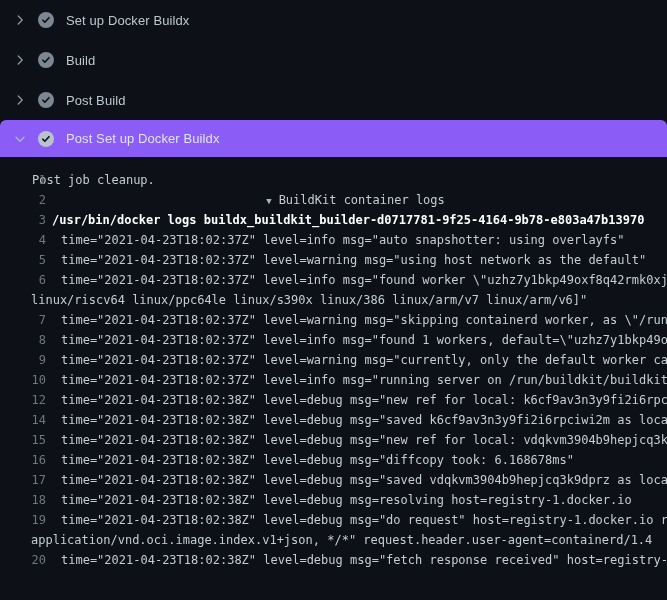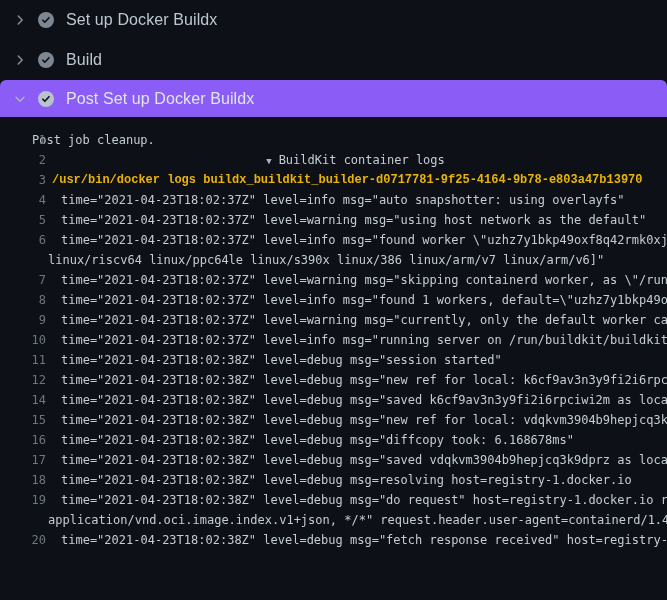--- a/index.html
+++ b/index.html
@@ -21,40 +21,40 @@
     width:14px;height:14px;margin-left:13px;flex:0 0 auto;
     display:flex;align-items:center;justify-content:center;
   }
   .check{
     width:16px;height:16px;border-radius:50%;margin-left:11px;flex:0 0 auto;
     display:flex;align-items:center;justify-content:center;
     background:#7d8794;
   }
   .step-row.expanded .check{background:#b9c3cd;}
   .step-label{
-    margin-left:12px;font-size:16px;color:#bdc7d1;letter-spacing:.1px;
+    margin-left:12px;font-size:13px;color:#bdc7d1;letter-spacing:.1px;
   }
   .step-row.expanded .step-label{color:#e0e6ed;}
   
   .log{
     padding-top:13px;
     font-family:"DejaVu Sans Mono","Liberation Mono",monospace;
     font-size:12px;line-height:20px;color:#c4ccd4;
   }
   .log-row{position:relative;white-space:pre;height:20px;overflow:hidden;}
   .ln{
     position:absolute;left:0;top:0;width:46px;text-align:right;
     color:#6e7681;user-select:none;
   }
   .txt{display:block;overflow:hidden;}
   .k-plain   .txt{padding-left:32px;}
   .k-group   .txt{padding-left:44px;text-align:center;}
-  .k-command .txt{padding-left:52px;color:#eab308;font-weight:bold;font-family:Liberation Mono, monospace;}
+  .k-command .txt{padding-left:52px;color:#ffffff;font-weight:bold;}
   .k-log     .txt{padding-left:61px;}
-  .k-wrap    .txt{padding-left:48px;}
+  .k-wrap    .txt{padding-left:31px;}
   .tri{display:inline-block;margin-right:7px;font-size:9px;color:#aab4be;cursor:pointer;}
 </style>
 </head>
 <body>
 
 <div>
   <div id="steps">
       <div class="step-row">
         <span class="chev">
           <svg width="14" height="14" viewBox="0 0 16 16">
@@ -74,20 +74,33 @@
             <path d="M6 3.5L10.5 8 6 12.5" fill="none" stroke="#848d97" stroke-width="1.7" stroke-linecap="round" stroke-linejoin="round"></path>
           </svg>
         </span>
         <span class="check">
           <svg width="10" height="10" viewBox="0 0 12 12">
             <path d="M2.2 6.3l2.4 2.4 5-5.4" fill="none" stroke="#0d1117" stroke-width="2" stroke-linecap="round" stroke-linejoin="round"></path>
           </svg>
         </span>
         <span class="step-label">Build</span>
       </div>
+      <div class="step-row">
+        <span class="chev">
+          <svg width="14" height="14" viewBox="0 0 16 16">
+            <path d="M6 3.5L10.5 8 6 12.5" fill="none" stroke="#848d97" stroke-width="1.7" stroke-linecap="round" stroke-linejoin="round"></path>
+          </svg>
+        </span>
+        <span class="check">
+          <svg width="10" height="10" viewBox="0 0 12 12">
+            <path d="M2.2 6.3l2.4 2.4 5-5.4" fill="none" stroke="#0d1117" stroke-width="2" stroke-linecap="round" stroke-linejoin="round"></path>
+          </svg>
+        </span>
+        <span class="step-label">Post Build</span>
+      </div>
       <div class="step-row expanded">
         <span class="chev">
           <svg width="14" height="14" viewBox="0 0 16 16">
             <path d="M3.5 6l4.5 4.5L12.5 6" fill="none" stroke="#aab4be" stroke-width="1.7" stroke-linecap="round" stroke-linejoin="round"></path>
           </svg>
         </span>
         <span class="check">
           <svg width="10" height="10" viewBox="0 0 12 12">
             <path d="M2.2 6.3l2.4 2.4 5-5.4" fill="none" stroke="#0d1117" stroke-width="2" stroke-linecap="round" stroke-linejoin="round"></path>
           </svg>
@@ -100,21 +113,20 @@
       <div class="log-row k-group"><span class="ln">2</span><span class="txt"><span class="tri">▼</span>BuildKit container logs</span></div>
       <div class="log-row k-command"><span class="ln">3</span><span class="txt">/usr/bin/docker logs buildx_buildkit_builder-d0717781-9f25-4164-9b78-e803a47b13970</span></div>
       <div class="log-row k-log"><span class="ln">4</span><span class="txt">time="2021-04-23T18:02:37Z" level=info msg="auto snapshotter: using overlayfs"</span></div>
       <div class="log-row k-log"><span class="ln">5</span><span class="txt">time="2021-04-23T18:02:37Z" level=warning msg="using host network as the default"</span></div>
       <div class="log-row k-log"><span class="ln">6</span><span class="txt">time="2021-04-23T18:02:37Z" level=info msg="found worker \"uzhz7y1bkp49oxf8q42rmk0xj</span></div>
       <div class="log-row k-wrap"><span class="ln"></span><span class="txt">linux/riscv64 linux/ppc64le linux/s390x linux/386 linux/arm/v7 linux/arm/v6]"</span></div>
       <div class="log-row k-log"><span class="ln">7</span><span class="txt">time="2021-04-23T18:02:37Z" level=warning msg="skipping containerd worker, as \"/run</span></div>
       <div class="log-row k-log"><span class="ln">8</span><span class="txt">time="2021-04-23T18:02:37Z" level=info msg="found 1 workers, default=\"uzhz7y1bkp49o</span></div>
       <div class="log-row k-log"><span class="ln">9</span><span class="txt">time="2021-04-23T18:02:37Z" level=warning msg="currently, only the default worker ca</span></div>
       <div class="log-row k-log"><span class="ln">10</span><span class="txt">time="2021-04-23T18:02:37Z" level=info msg="running server on /run/buildkit/buildkit</span></div>
-      <div class="log-row k-log"><span class="ln">11</span><span class="txt">time="2021-04-23T18:02:38Z" level=debug msg="session started"</span></div>
       <div class="log-row k-log"><span class="ln">12</span><span class="txt">time="2021-04-23T18:02:38Z" level=debug msg="new ref for local: k6cf9av3n3y9fi2i6rpc</span></div>
       <div class="log-row k-log"><span class="ln">14</span><span class="txt">time="2021-04-23T18:02:38Z" level=debug msg="saved k6cf9av3n3y9fi2i6rpciwi2m as loca</span></div>
       <div class="log-row k-log"><span class="ln">15</span><span class="txt">time="2021-04-23T18:02:38Z" level=debug msg="new ref for local: vdqkvm3904b9hepjcq3k</span></div>
       <div class="log-row k-log"><span class="ln">16</span><span class="txt">time="2021-04-23T18:02:38Z" level=debug msg="diffcopy took: 6.168678ms"</span></div>
       <div class="log-row k-log"><span class="ln">17</span><span class="txt">time="2021-04-23T18:02:38Z" level=debug msg="saved vdqkvm3904b9hepjcq3k9dprz as loca</span></div>
       <div class="log-row k-log"><span class="ln">18</span><span class="txt">time="2021-04-23T18:02:38Z" level=debug msg=resolving host=registry-1.docker.io</span></div>
       <div class="log-row k-log"><span class="ln">19</span><span class="txt">time="2021-04-23T18:02:38Z" level=debug msg="do request" host=registry-1.docker.io r</span></div>
       <div class="log-row k-wrap"><span class="ln"></span><span class="txt">application/vnd.oci.image.index.v1+json, */*" request.header.user-agent=containerd/1.4</span></div>
       <div class="log-row k-log"><span class="ln">20</span><span class="txt">time="2021-04-23T18:02:38Z" level=debug msg="fetch response received" host=registry-</span></div>
     </div>

